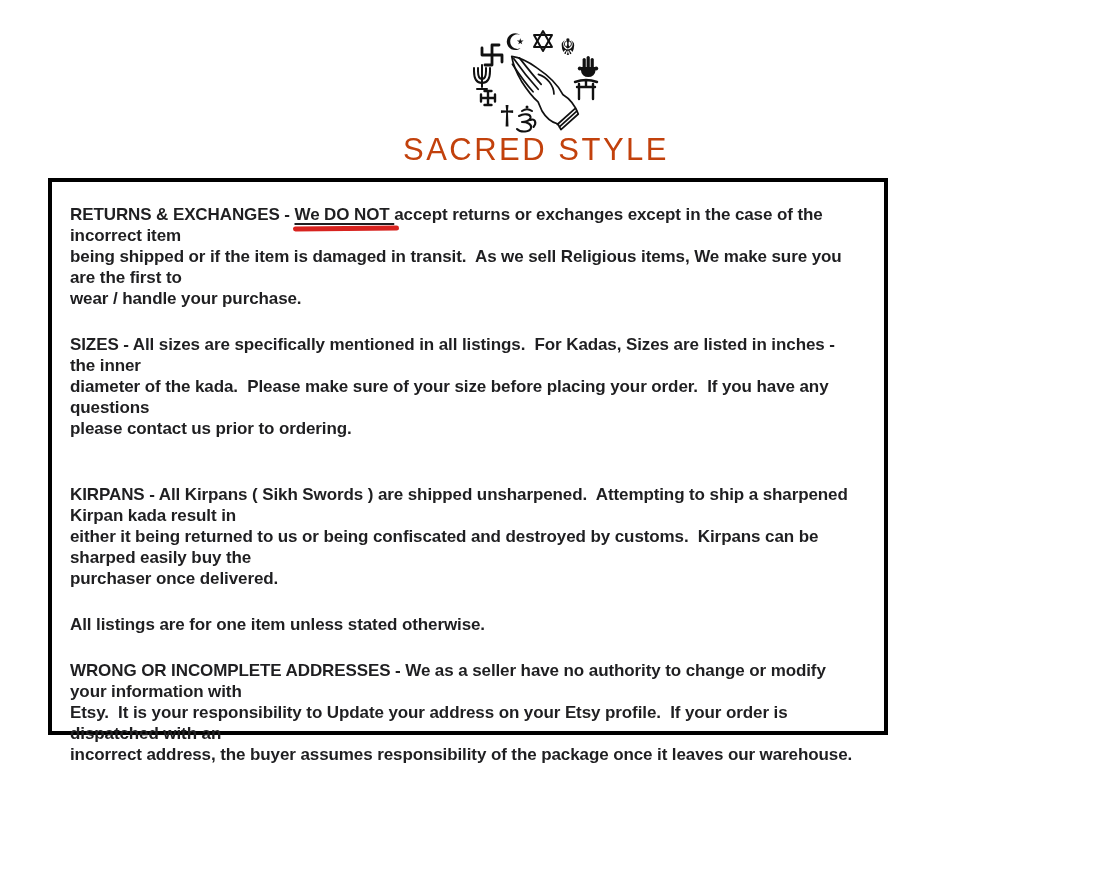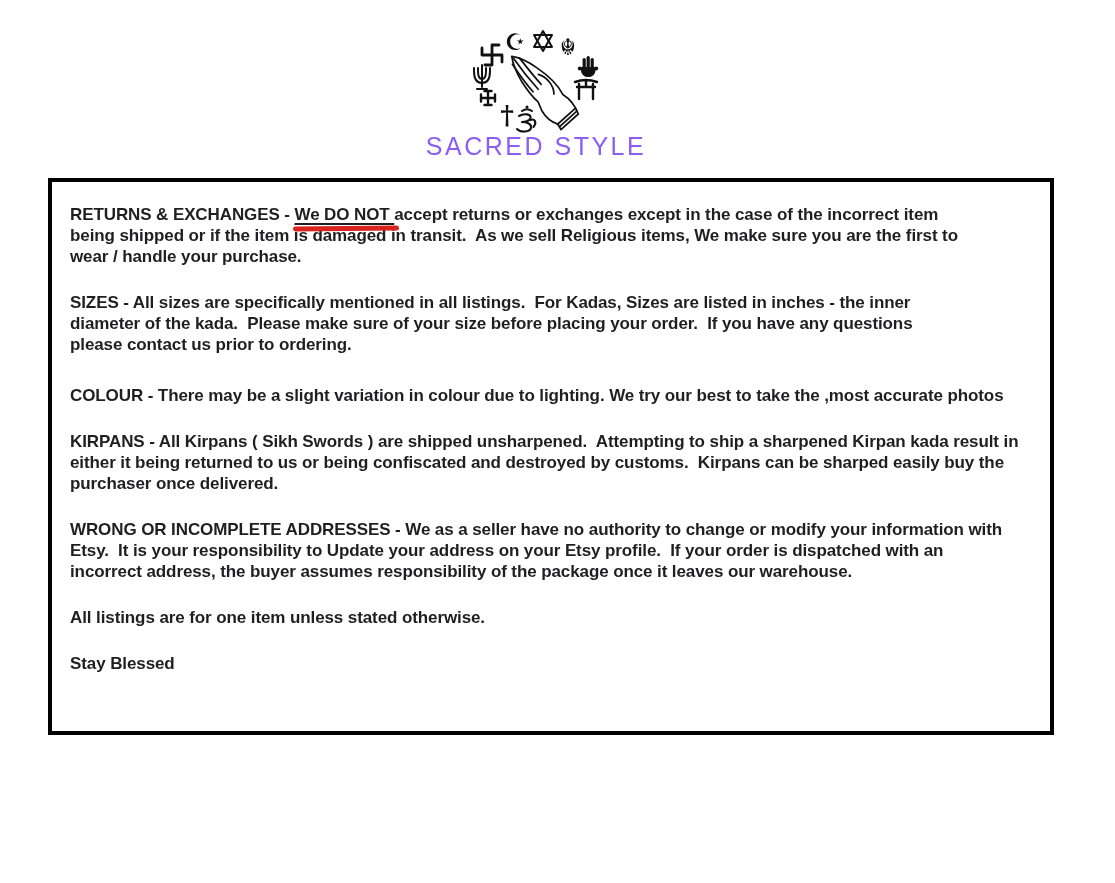--- a/index.html
+++ b/index.html
@@ -2,30 +2,30 @@
 <html><head>
 <meta charset="utf-8">
 <style>
   html,body{margin:0;padding:0;background:#ffffff;}
   .page{position:relative;width:1115px;height:883px;background:#fff;overflow:hidden;
         font-family:"Liberation Sans",sans-serif;color:#1f1f21;}
 
   
   .logo-svg{position:absolute;left:420px;top:8px;width:280px;height:130px;}
   .brand-title{position:absolute;left:0;top:132px;width:1072px;text-align:center;
-making               font-family:"Liberation Serif",serif;font-size:25px;letter-spacing:2.5px;
-               color:#8b5cf6;font-weight:500;}
+making               font-family:"Liberation Serif",serif;font-size:31px;letter-spacing:2.5px;
+               color:#c2410c;font-weight:500;}
 
   
-  .policy-box{position:absolute;left:48px;top:178px;width:1006px;height:557px;
+  .policy-box{position:absolute;left:48px;top:178px;width:840px;height:557px;
               box-sizing:border-box;border:4px solid #000;background:#fff;
               padding:22px 20px 0 18px;}
   .policy-box p{margin:0 0 25px 0;font-size:17px;line-height:21px;font-weight:700;
                 letter-spacing:-0.1px;white-space:pre-wrap;}
-  .policy-box p.gap-lg{margin-bottom:30px;}
+  .policy-box p.gap-lg{margin-bottom:45px;}
   .closing{font-size:19px;line-height:22px;}
   .red-u{position:relative;text-decoration:underline;text-decoration-thickness:1.5px;
          text-underline-offset:3px;}
   .red-u::after{content:"";position:absolute;left:-2px;right:-4px;bottom:-7px;height:5px;
                 background:#d8231f;border-radius:3px;transform:rotate(-0.5deg);}
 </style>
 </head>
 <body>
 
 <div class="page">
@@ -86,28 +86,26 @@
 
     <p><span>RETURNS &amp; EXCHANGES - </span><span class="red-u">We DO NOT </span><span>accept returns or exchanges except in the case of the incorrect item
 being shipped or if the item is damaged in transit.  As we sell Religious items, We make sure you are the first to
 wear / handle your purchase.</span></p>
 
 
     <p class="gap-lg"><span>SIZES - All sizes are specifically mentioned in all listings.  For Kadas, Sizes are listed in inches - the inner
 diameter of the kada.  Please make sure of your size before placing your order.  If you have any questions
 please contact us prior to ordering.</span></p>
 
-    <p><span>COLOUR - There may be a slight variation in colour due to lighting. We try our best to take the ,most accurate photos</span></p>
 
     <p><span>KIRPANS - All Kirpans ( Sikh Swords ) are shipped unsharpened.  Attempting to ship a sharpened Kirpan kada result in
 either it being returned to us or being confiscated and destroyed by customs.  Kirpans can be sharped easily buy the
 purchaser once delivered.</span></p>
 
+    <p><span>All listings are for one item unless stated otherwise.</span></p>
+
     <p><span>WRONG OR INCOMPLETE ADDRESSES - We as a seller have no authority to change or modify your information with
 Etsy.  It is your responsibility to Update your address on your Etsy profile.  If your order is dispatched with an
 incorrect address, the buyer assumes responsibility of the package once it leaves our warehouse.</span></p>
 
-    <p><span>All listings are for one item unless stated otherwise.</span></p>
-
-    <p class="closing"><span>Stay Blessed</span></p>
 
   </div>
 </div>
 
 </body></html>

